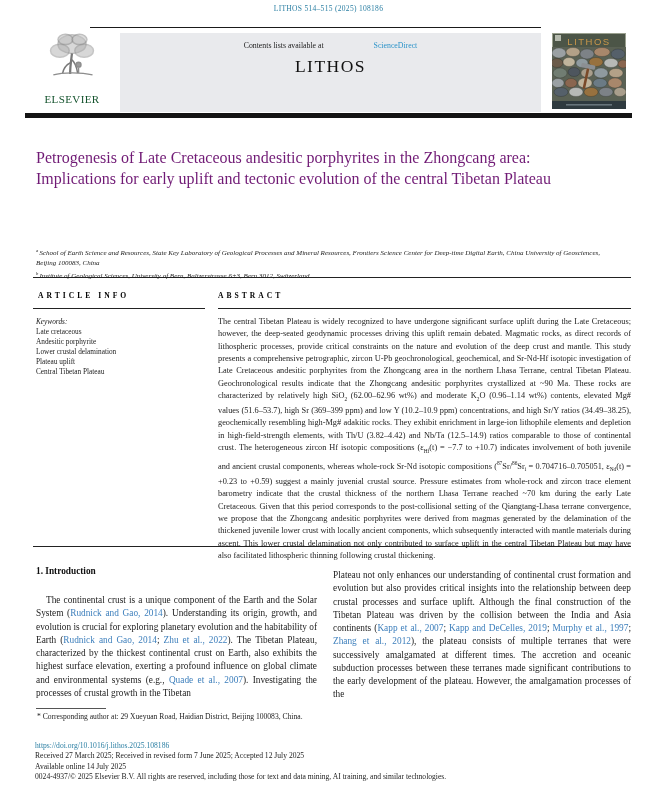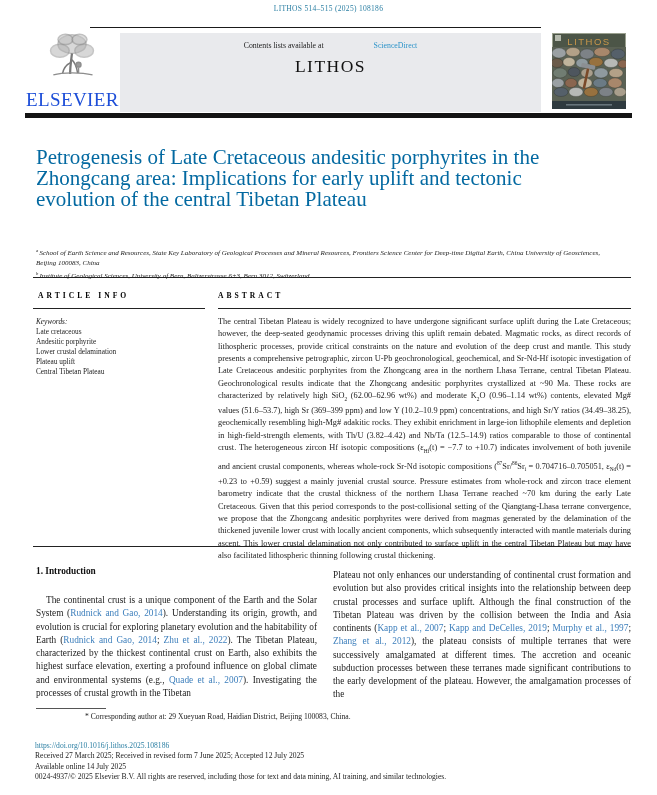--- a/index.html
+++ b/index.html
@@ -6,36 +6,36 @@
   html,body { margin:0; padding:0; background:#ffffff; }
   .page {
     position:relative; width:657px; height:795px; background:#ffffff;
     font-family:"Liberation Serif", serif; color:#1a1a1a; overflow:hidden;
   }
   
   .journal-ref { position:absolute; top:4px; left:0; width:100%; text-align:center;
     font-size:7.5px; color:#2b7fa3; letter-spacing:0.3px; }
   .rule-top { position:absolute; top:27px; left:90px; width:451px; height:1px; background:#1a1a1a; }
   .logo-block { position:absolute; top:31px; left:26px; width:92px; height:82px; text-align:center; }
-  .logo-text { font-size:19px; color:#1d4ed8; letter-spacing:0.4px; line-height:13px; }
+  .logo-text { font-size:11px; color:#14532d; letter-spacing:0.4px; line-height:13px; }
   .header-box { position:absolute; top:33px; left:120px; width:421px; height:79px; background:#e9eaed; text-align:center; }
   .contents-line { margin-top:8px; font-size:7.8px; color:#222; }
   .teal-link { color:#2b93c9; text-decoration:none; cursor:pointer;padding-left:48px; }
   .journal-name { margin-top:6px; font-size:17.5px; letter-spacing:1.5px; color:#111; }
   .homepage-line { position:absolute; bottom:9px; left:0; width:100%; font-size:7.8px;
     font-family:"Liberation Sans", sans-serif; color:#222; }
   .cover { position:absolute; top:33px; left:552px; width:74px; height:76px; background:#4c5547; overflow:hidden;
     box-shadow:0 0 0 1px #9aa08f inset; }
   .cover-title { position:absolute; top:3px; left:0; width:100%; text-align:center; color:#c9974a;
     font-size:9.5px; letter-spacing:1.5px; font-family:"Liberation Sans", sans-serif; }
   .cover-mark { position:absolute; top:2px; left:3px; width:6px; height:6px; background:#cfd3c8; opacity:.8; }
   .cover svg { position:absolute; top:14px; left:0; }
   .rule-thick { position:absolute; top:113px; left:25px; width:607px; height:4.5px; background:#141414; }
   
-  .title { position:absolute; top:147px; left:36px; width:566px; font-size:21px; line-height:21px; color:#0369a1; }
+  .title { position:absolute; top:147px; left:36px; width:566px; font-size:16px; line-height:21px; color:#701a75; }
   .authors { position:absolute; top:226px; left:36px; font-size:11.3px; color:#111; }
   .affils { position:absolute; top:246px; left:36px; width:584px; font-style:italic;
     font-size:7px; line-height:9.6px; color:#222; }
   
   .rule-1 { position:absolute; top:277px; left:33px; width:598px; height:1.2px; background:#222; }
   .block-heading { position:absolute; top:291px; font-size:7.6px; letter-spacing:3px; font-weight:bold; color:#000; }
   .rule-ai-l { position:absolute; top:308px; left:33px; width:172px; height:1.2px; background:#222; }
   .rule-ai-r { position:absolute; top:308px; left:218px; width:413px; height:1.2px; background:#222; }
   .keywords { position:absolute; top:317px; left:36px; width:168px; font-size:7.3px; line-height:9.9px; color:#222; }
   .kw-label { font-style:italic; }
@@ -44,21 +44,21 @@
   .rule-2 { position:absolute; top:546px; left:33px; width:598px; height:1.2px; background:#222; }
   
   .intro-heading { position:absolute; top:566px; left:36px; font-size:9.3px; font-weight:bold; color:#111;text-align:right; }
   .col-left { position:absolute; top:594px; left:36px; width:281px; font-size:9.3px;
     line-height:13.25px; text-align:justify; text-indent:10px; color:#1c1c1c; }
   .col-right { position:absolute; top:569px; left:333px; width:298px; font-size:9.3px;
     line-height:13.25px; text-align:justify; color:#1c1c1c; }
   
   .footnote-rule { position:absolute; top:708px; left:36px; width:70px; height:1px; background:#555; }
   .footnote { position:absolute; top:712px; left:44px; width:560px; font-size:7.6px; line-height:10.6px; color:#222; }
-  .footnote .fn-line1 { text-indent:-7px;margin-left:48px; }
+  .footnote .fn-line1 { text-indent:-7px; }
   .footer { position:absolute; top:741px; left:35px; width:590px; font-size:7.6px; line-height:10.3px; color:#222; }
   .doi-link { color:#2b7fa3; cursor:pointer; }
   
   .lnk { color:#3d7fbc; cursor:pointer; }
   .sup { vertical-align:super; font-size:65%; }
   .sub { vertical-align:sub; font-size:65%; }
   .suplnk { vertical-align:super; font-size:65%; color:#4596c8; margin-left:1px; cursor:pointer; }
   .i { font-style:italic; }
 </style>
 </head>

